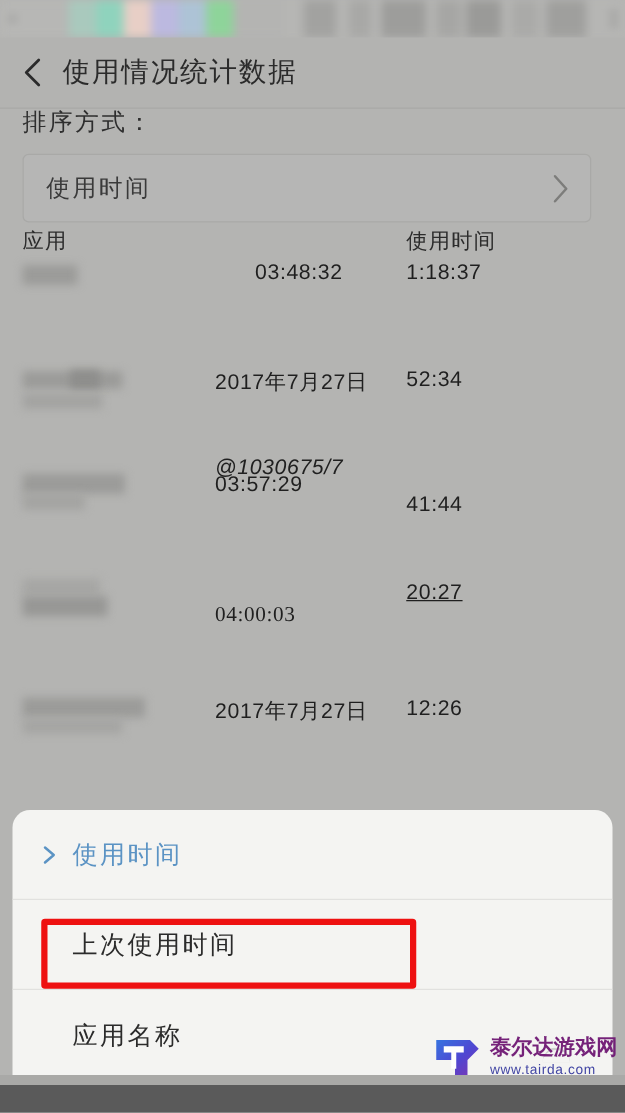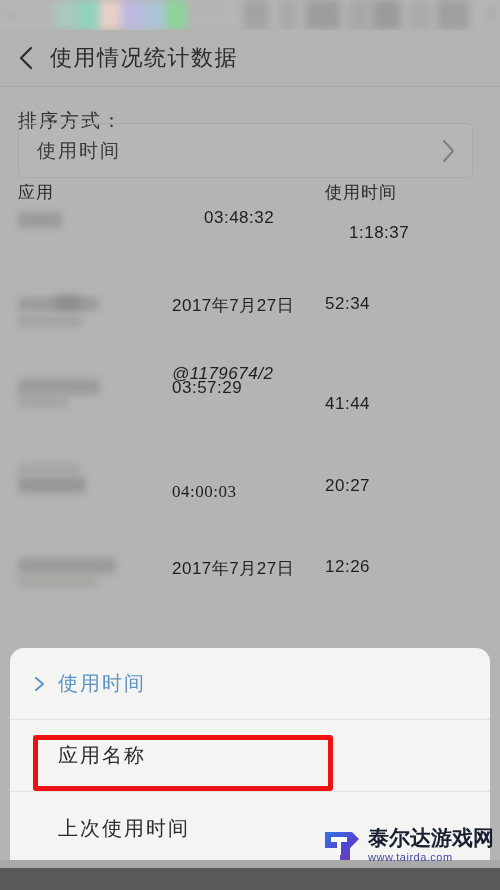--- a/index.html
+++ b/index.html
@@ -67,21 +67,21 @@
   #nav-divider {
     position: absolute;
     left: 0; top: 86px;
     width: 500px; height: 1px;
     background: #a8a8a6;
   }
 
   
   #sort-label {
     position: absolute;
-    left: 18px; top: 108px;
+    left: 18px; top: 85px;
     font-size: 19px;
     color: #2e2e2e;
     letter-spacing: 2px;
   }
   #sort-select {
     position: absolute;
     left: 18px; top: 123px;
     width: 455px; height: 55px;
     box-sizing: border-box;
     border: 1px solid #a9a9a7;
@@ -200,23 +200,23 @@
     opacity: 0.96;
   }
   #watermark .wm-mark {
     position: relative;
     width: 40px; height: 36px;
     margin-right: 6px;
     flex: 0 0 auto;
   }
   #watermark .wm-text { line-height: 1; }
   #watermark .wm-name {
-    font-size: 21px;
+    font-size: 17px;
     font-weight: bold;
-    color: #0f172a;
+    color: #701a75;
     letter-spacing: 0px;
     white-space: nowrap;
   }
   #watermark .wm-url {
     font-size: 11px;
     color: #3a3ea0;
     letter-spacing: 0.5px;
     margin-top: 3px;
     white-space: nowrap;
   }
@@ -276,26 +276,26 @@
     </span>
   </div>
 
   <div id="table">
 
     <div style="position:absolute;left:0;top:0;width:500px;height:24px;font-family:Liberation Serif, serif;">
       <span class="th col-app" style="top:0;">应用</span>
       <span class="th col-dur" style="top:0;">使用时间</span>
     </div>
 
-    <span id="wm-id">@1179674/2</span>
+    <span id="wm-id">@1030675/7</span>
 
     <div style="position:absolute;left:0;top:27px;width:500px;height:60px;">
       <span class="blurchip" style="left:18px;top:4px;width:44px;height:16px;"></span>
       <span class="td col-last" style="top:0;margin-left:32px;">03:48:32</span>
-      <span class="td col-dur" style="top:15px;margin-left:24px;">1:18:37</span>
+      <span class="td col-dur" style="top:0;">1:18:37</span>
     </div>
 
     <div style="position:absolute;left:0;top:110px;width:500px;height:72px;">
       <span class="blurchip" style="left:18px;top:6px;width:80px;height:14px;"></span>
       <span class="blurchip" style="left:56px;top:5px;width:24px;height:15px;background:#8e8e8c;"></span>
       <span class="blurchip" style="left:18px;top:24px;width:64px;height:12px;background:#a3a3a1;"></span>
       <span class="td col-last" style="top:3px;">2017年7月27日</span>
       <span class="td col-dur" style="top:3px;">52:34</span>
     </div>
 
@@ -303,21 +303,21 @@
       <span class="blurchip" style="left:18px;top:3px;width:82px;height:16px;"></span>
       <span class="blurchip" style="left:18px;top:19px;width:50px;height:13px;background:#a4a4a2;"></span>
       <span class="td col-last" style="top:2px;">03:57:29</span>
       <span class="td col-dur" style="top:18px;">41:44</span>
     </div>
 
     <div style="position:absolute;left:0;top:280px;width:500px;height:72px;">
       <span class="blurchip" style="left:18px;top:2px;width:62px;height:13px;background:#a6a6a4;"></span>
       <span class="blurchip" style="left:18px;top:16px;width:68px;height:16px;background:#979795;"></span>
       <span class="td col-last" style="top:21px;font-family:Liberation Serif, serif;">04:00:03</span>
-      <span class="td col-dur" style="top:15px;">20:27</span>
+      <span class="td col-dur" style="top:3px;text-decoration:underline;">20:27</span>
     </div>
 
     <div style="position:absolute;left:0;top:375px;width:500px;height:72px;">
       <span class="blurchip" style="left:18px;top:2px;width:98px;height:16px;"></span>
       <span class="blurchip" style="left:18px;top:19px;width:80px;height:12px;background:#a5a5a3;"></span>
       <span class="td col-last" style="top:1px;">2017年7月27日</span>
       <span class="td col-dur" style="top:1px;">12:26</span>
     </div>
   </div>
 
@@ -327,26 +327,26 @@
       <span class="row-chev">
         <svg width="14" height="18" viewBox="0 0 14 18" aria-hidden="true">
           <path d="M4 3 L11 9 L4 15" fill="none" stroke="#5b93c4" stroke-width="2" stroke-linecap="round" stroke-linejoin="round"></path>
         </svg>
       </span>
       <span class="row-label">使用时间</span>
     </div>
 
     <div class="sheet-row row-plain">
       <span class="row-chev"></span>
-      <span class="row-label">应用名称</span>
+      <span class="row-label">上次使用时间</span>
     </div>
 
     <div class="sheet-row row-plain">
       <span class="row-chev"></span>
-      <span class="row-label">上次使用时间</span>
+      <span class="row-label">应用名称</span>
     </div>
   </div>
 
   <div id="faint-arc"></div>
 
   <div id="highlight-box"></div>
 
   <div id="bottom-bar"></div>
 
   <div id="watermark">

